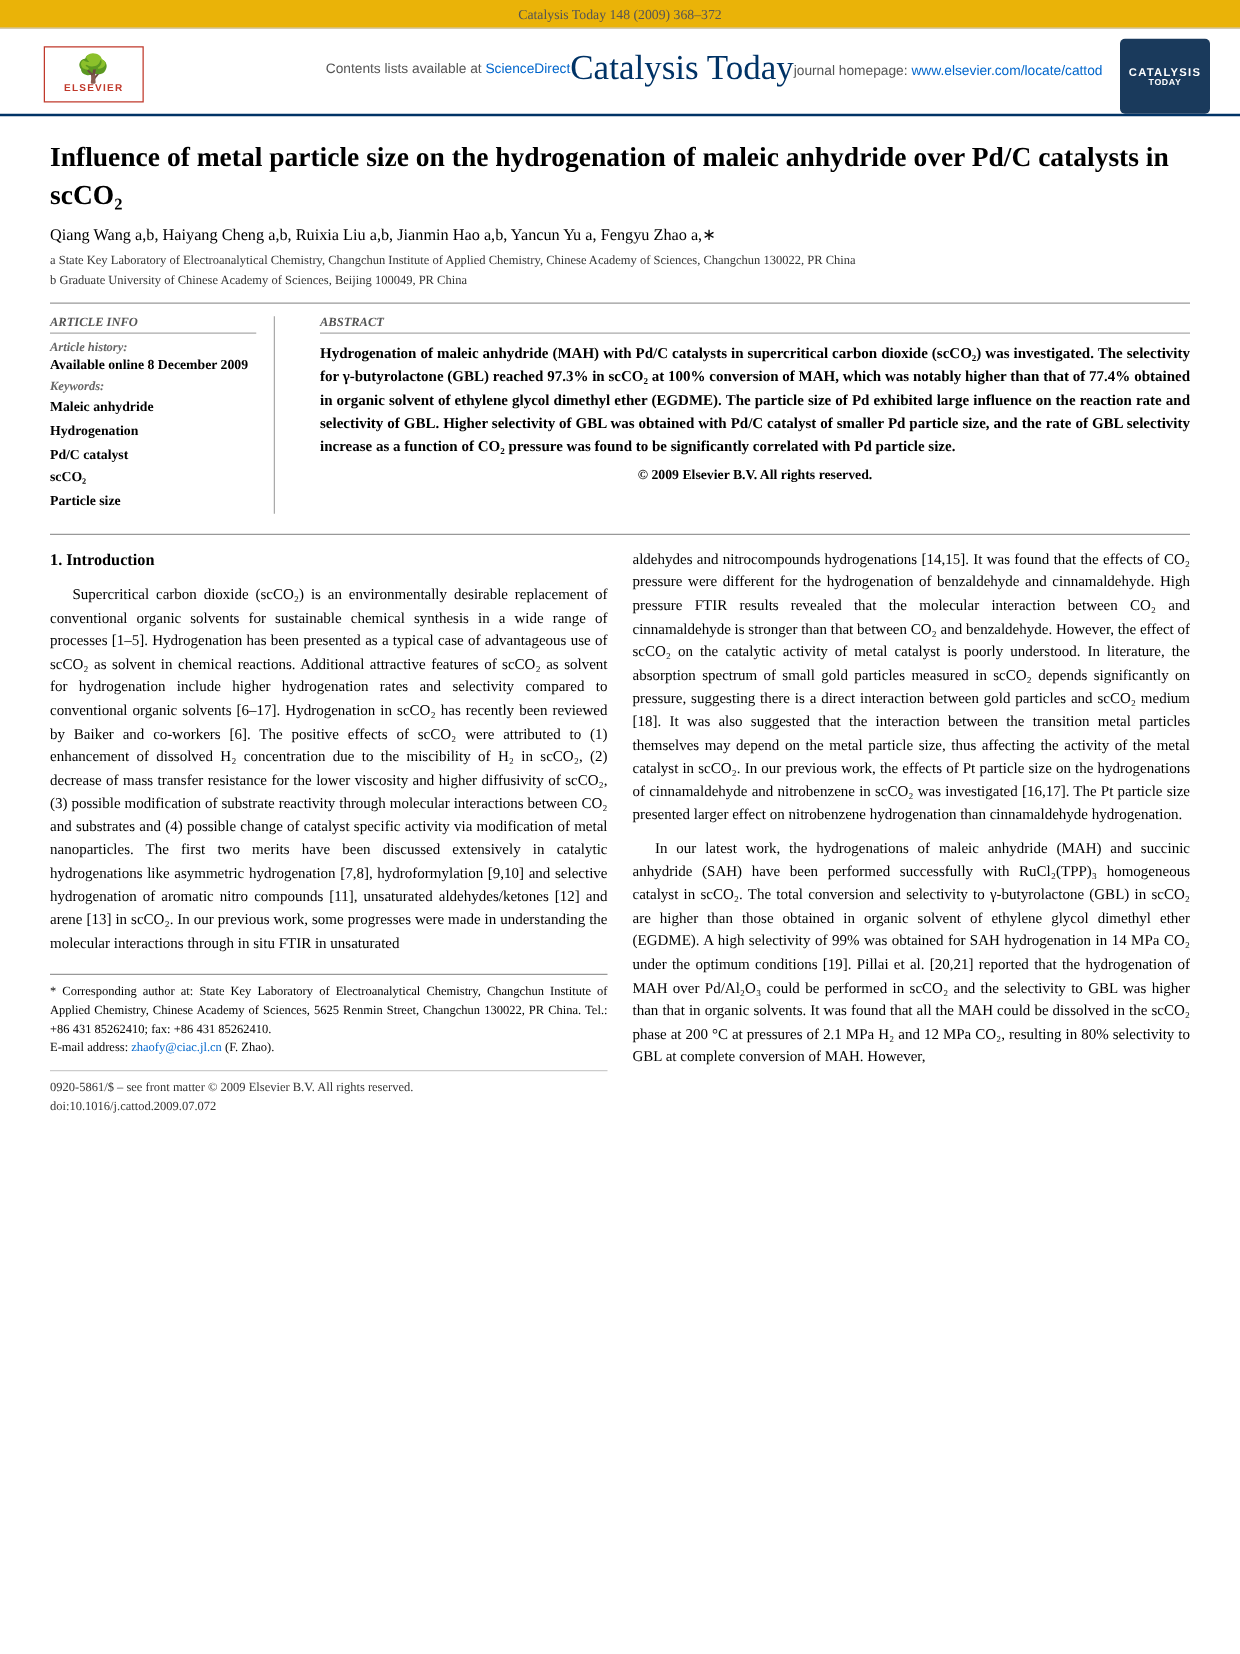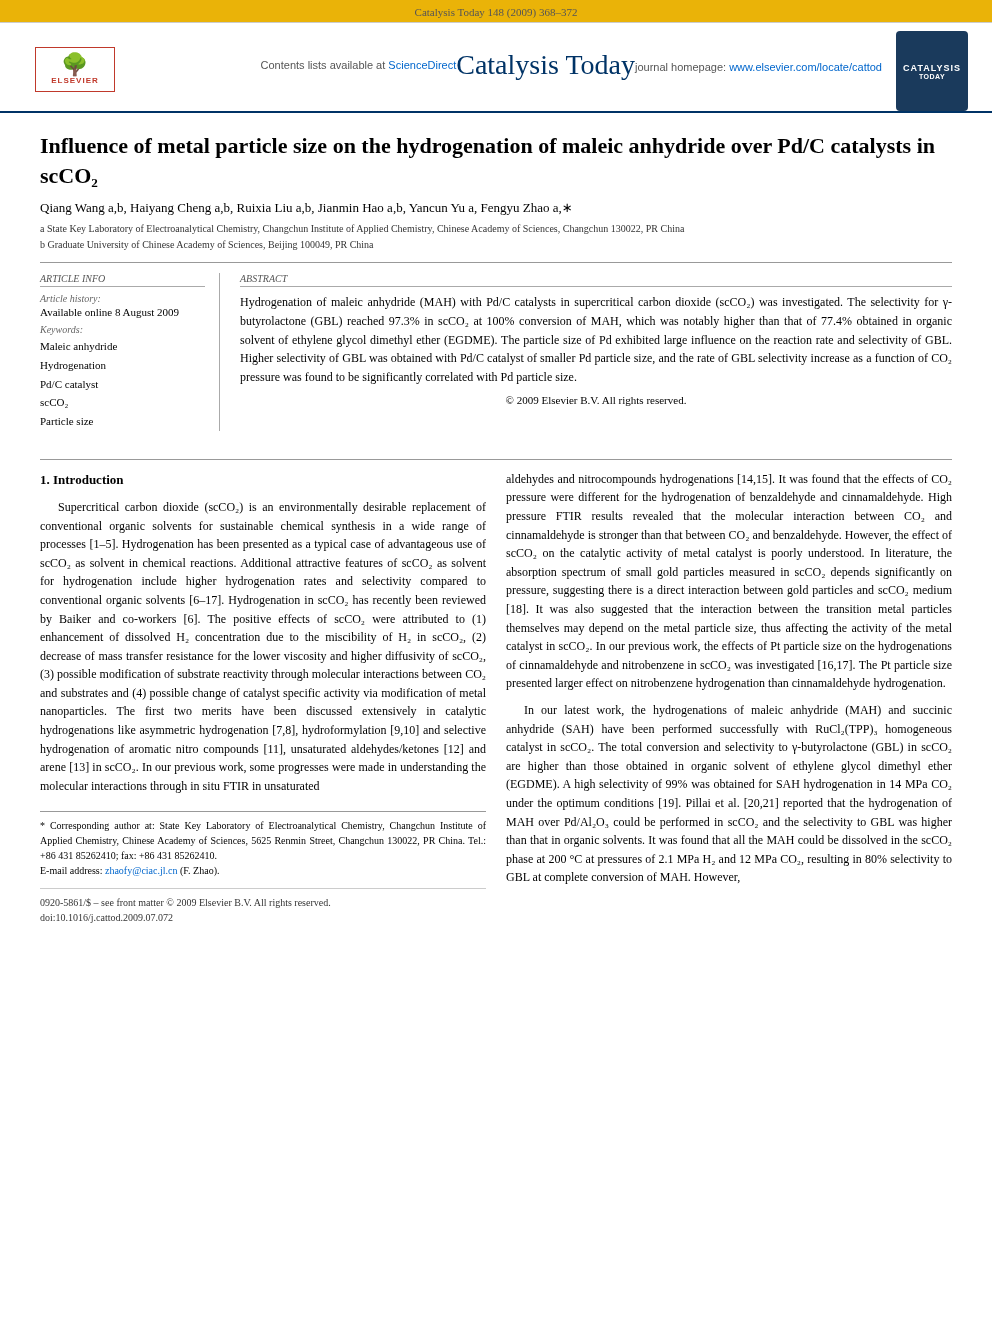--- a/index.html
+++ b/index.html
@@ -92,21 +92,21 @@
       font-family: Arial, sans-serif;
     }
     .journal-header-right {
       min-width: 80px;
       display: flex;
       align-items: center;
       justify-content: center;
     }
     .catalysis-badge {
       width: 72px;
-      height: 80px;
+      height: 60px;
       background: #1a3a5c;
       border-radius: 4px;
       display: flex;
       flex-direction: column;
       align-items: center;
       justify-content: center;
       color: white;
       font-size: 7px;
       font-family: Arial, sans-serif;
       text-transform: uppercase;
@@ -158,22 +158,23 @@
     
     .divider {
       border: none;
       border-top: 1px solid #999;
       margin: 10px 0;
     }
 
     
     .info-abstract {
       display: flex;
-      gap: 20px;
-      margin-bottom: 28px;
+      gap: 36px;
+      margin-bottom: 16px;
+      font-weight: bold;
     }
     .article-info {
       min-width: 180px;
       max-width: 195px;
       font-size: 11px;
       border-right: 1px solid #aaa;
       padding-right: 14px;
     }
     .info-section-title {
       font-size: 10px;
@@ -318,21 +319,21 @@
     <div>b&nbsp;Graduate University of Chinese Academy of Sciences, Beijing 100049, PR China</div>
   </div>
 
   <hr class="divider">
 
   <div class="info-abstract">
 
     <div class="article-info">
       <div class="info-section-title">ARTICLE INFO</div>
       <div class="info-label">Article history:</div>
-      <div class="info-value">Available online 8 August 2009</div>
+      <div class="info-value">Available online 8 December 2009</div>
       <div class="info-label">Keywords:</div>
       <div class="keywords-list">
         <div>Maleic anhydride</div>
         <div>Hydrogenation</div>
         <div>Pd/C catalyst</div>
         <div>scCO₂</div>
         <div>Particle size</div>
       </div>
     </div>
 

